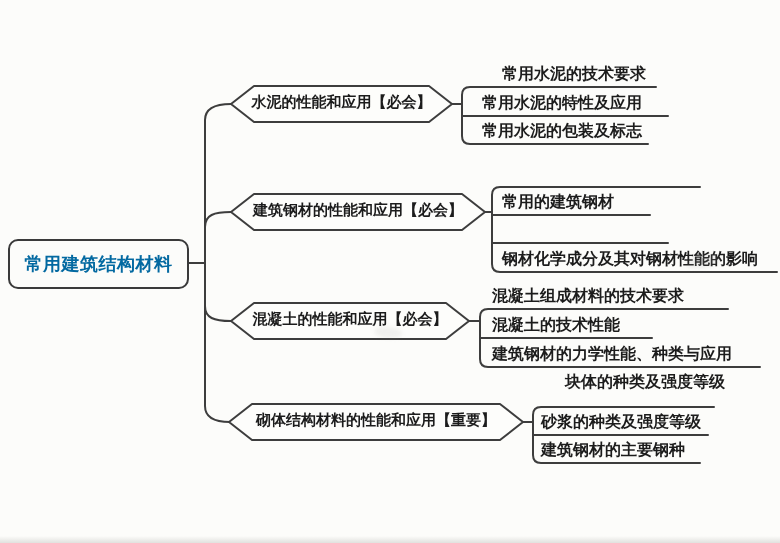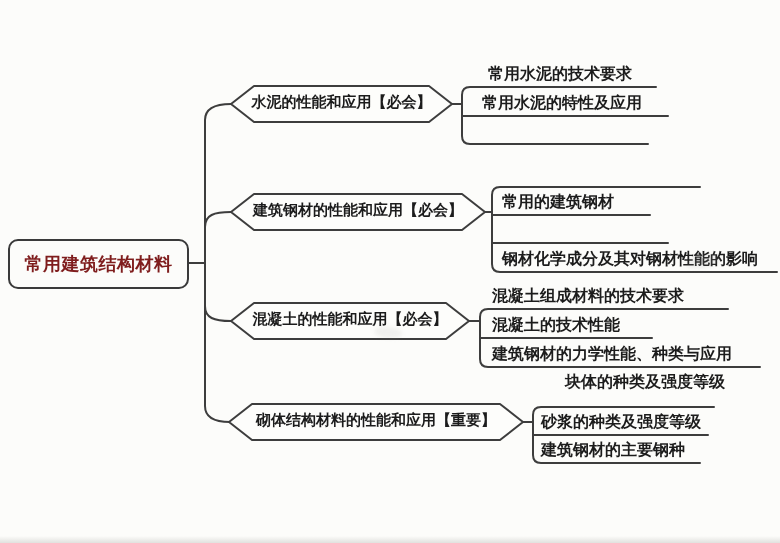--- a/index.html
+++ b/index.html
@@ -35,21 +35,21 @@
     border-radius: 10px;
     background: #fcfcfa;
     display: flex;
     align-items: center;
     justify-content: center;
     box-sizing: border-box;
   }
   .root-node .label-inner {
     font-size: 18px;
     font-weight: 700;
-    color: #7f1d1d;
+    color: #0369a1;
     letter-spacing: 0.5px;
     white-space: nowrap;
   }
   .branch-label {
     display: flex;
     align-items: center;
     justify-content: center;
     font-size: 15px;
     height: 32px;
   }
@@ -122,22 +122,23 @@
 
   <div class="root-node">
     <span class="label-inner">常用建筑结构材料</span>
   </div>
 
   <div class="label branch-label" style="left:231px; top:86px; width:221px;">水泥的性能和应用【必会】</div>
   <div class="label branch-label" style="left:231px; top:194px; width:254px;">建筑钢材的性能和应用【必会】</div>
   <div class="label branch-label" style="left:231px; top:303px; width:238px;">混凝土的性能和应用【必会】</div>
   <div class="label branch-label" style="left:229px; top:404px; width:294px;">砌体结构材料的性能和应用【重要】</div>
 
-  <div class="label leaf-label" style="left:488px; top:64px;">常用水泥的技术要求</div>
+  <div class="label leaf-label" style="left:502px; top:64px;">常用水泥的技术要求</div>
   <div class="label leaf-label" style="left:482px; top:93px;">常用水泥的特性及应用</div>
+  <div class="label leaf-label" style="left:482px; top:121px;">常用水泥的包装及标志</div>
 
   <div class="label leaf-label" style="left:502px; top:192px;">常用的建筑钢材</div>
   <div class="label leaf-label" style="left:502px; top:249px;">钢材化学成分及其对钢材性能的影响</div>
 
   <div class="label leaf-label" style="left:492px; top:286px;">混凝土组成材料的技术要求</div>
   <div class="label leaf-label" style="left:492px; top:315px;">混凝土的技术性能</div>
   <div class="label leaf-label" style="left:492px; top:344px;">建筑钢材的力学性能、种类与应用</div>
 
   <div class="label leaf-label" style="left:541px; top:372px;margin-left:24px;">块体的种类及强度等级</div>
   <div class="label leaf-label" style="left:541px; top:412px;">砂浆的种类及强度等级</div>

